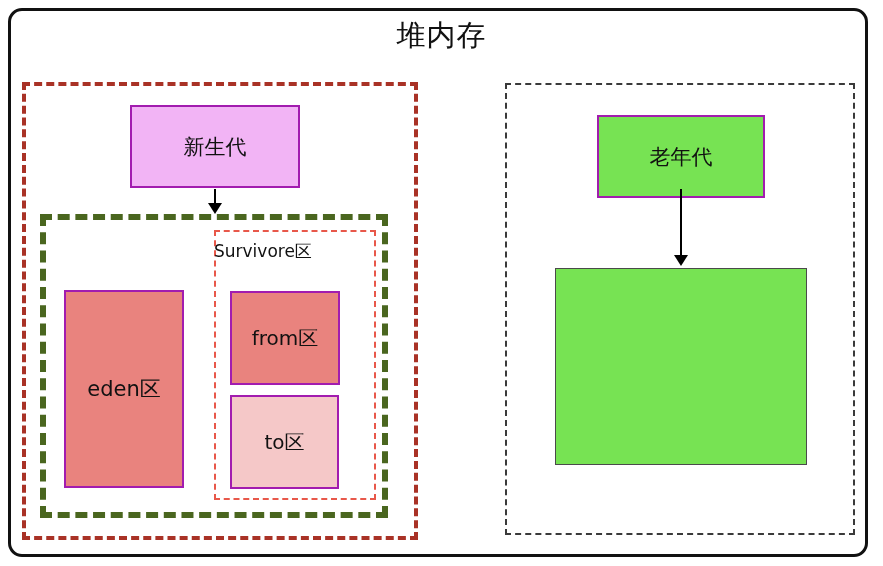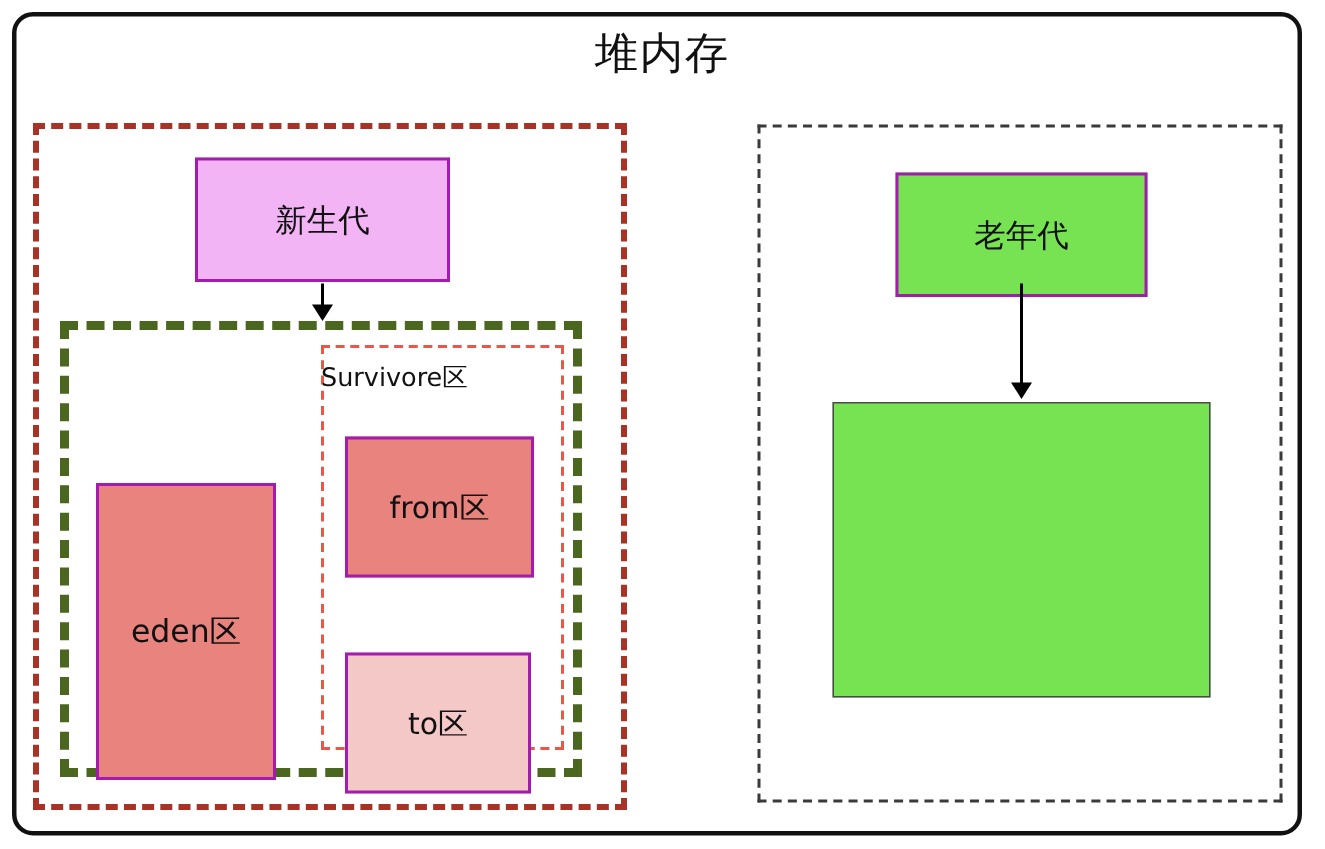--- a/index.html
+++ b/index.html
@@ -11,22 +11,22 @@
   .abs{position:absolute;box-sizing:border-box;}
   .outer-frame{left:8px;top:8px;width:860px;height:549px;border:3px solid #111;border-radius:14px;}
   .diagram-title{left:0;top:16px;width:100%;text-align:center;font-size:29px;font-weight:500;letter-spacing:1px;}
   .node{display:flex;align-items:center;justify-content:center;border:2px solid #a21caf;font-size:21px;}
   .dashed-red{left:22px;top:82px;width:396px;height:458px;border:4px dashed #a93226;}
   .young-node{left:130px;top:105px;width:170px;height:83px;}
   .dashed-green{left:40px;top:214px;width:348px;height:304px;border:6px dashed #4a661f;}
   .eden-node{left:64px;top:290px;width:120px;height:198px;}
   .survivor-box{left:214px;top:230px;width:162px;height:270px;border:2px dashed #e8584a;}
   .survivor-label{left:214px;top:240px;width:162px;text-align:left;font-size:17px;}
-  .from-node{left:230px;top:291px;width:126px;height:94px;font-size:20px;}
-  .to-node{left:230px;top:395px;width:124px;height:94px;font-size:20px;margin-top:40px;}
+  .from-node{left:230px;top:291px;width:110px;height:94px;font-size:20px;}
+  .to-node{left:230px;top:395px;width:109px;height:94px;font-size:20px;}
   .dashed-black{left:505px;top:83px;width:350px;height:452px;border:2px dashed #3a3a3a;}
   .old-node{left:597px;top:105px;width:168px;height:83px;margin-top:10px;}
   .old-area{left:555px;top:268px;width:252px;height:197px;border:1px solid #4a4a4a;}
   .arrow-line{width:2px;background:#000;}
   .arrow-head{width:0;height:0;border-left:7px solid transparent;border-right:7px solid transparent;border-top:11px solid #000;}
   .a1-line{left:214px;top:189px;height:16px;}
   .a1-head{left:208px;top:203px;}
   .a2-line{left:680px;top:189px;height:68px;}
   .a2-head{left:674px;top:255px;}
 </style>
@@ -40,21 +40,21 @@
 
   <div class="abs dashed-red" style="border-color: rgb(169, 50, 38);"></div>
 
   <div class="abs node young-node" style="background-color: rgb(242, 180, 245);">新生代</div>
 
   <div class="abs arrow-line a1-line"></div>
   <div class="abs arrow-head a1-head"></div>
 
   <div class="abs dashed-green" style="border-color: rgb(74, 102, 31);"></div>
 
-  <div class="abs node eden-node" style="background-color: rgb(233, 131, 126); margin-top: 32px;">eden区</div>
+  <div class="abs node eden-node" style="background-color: rgb(233, 131, 126);">eden区</div>
 
   <div class="abs survivor-box" style="border-color: rgb(232, 88, 74);"></div>
   <div class="abs survivor-label">Survivore区</div>
 
   <div class="abs node from-node" style="background-color: rgb(233, 131, 126);">from区</div>
 
   <div class="abs node to-node" style="background-color: rgb(245, 200, 200);">to区</div>
 
   <div class="abs dashed-black" style="border-color: rgb(58, 58, 58);"></div>
 

